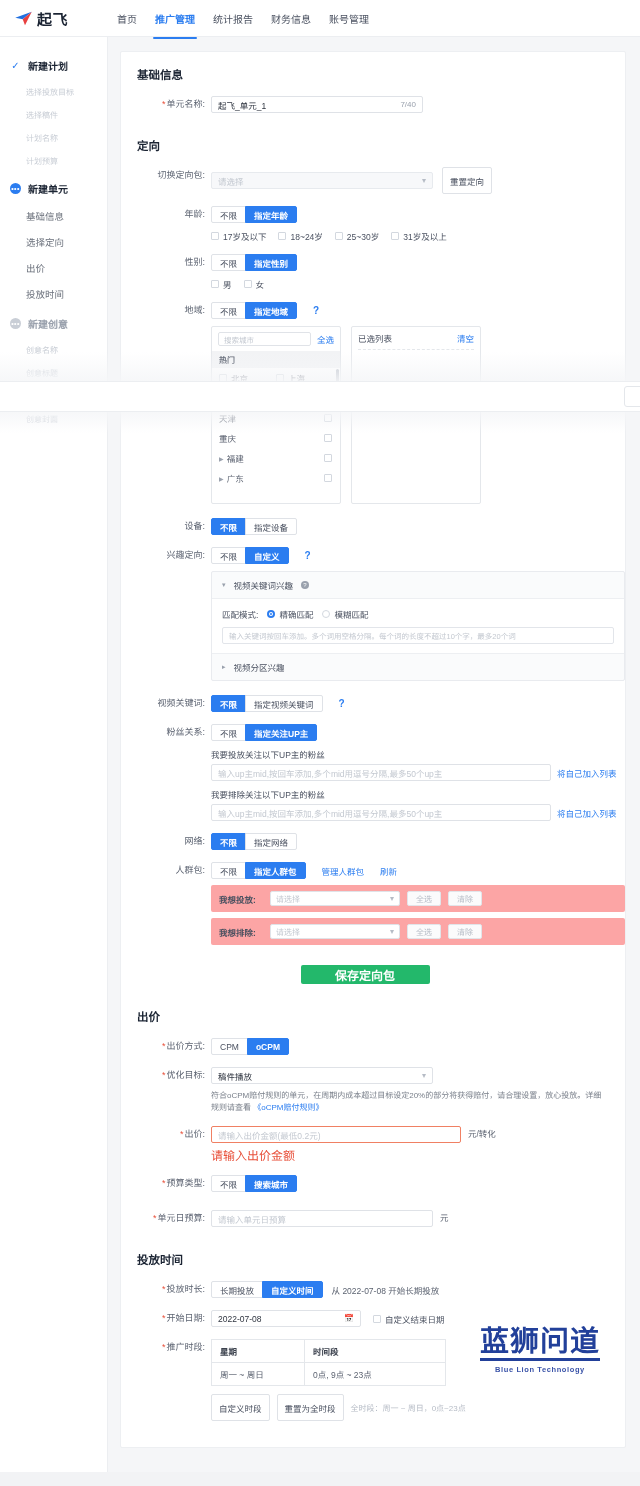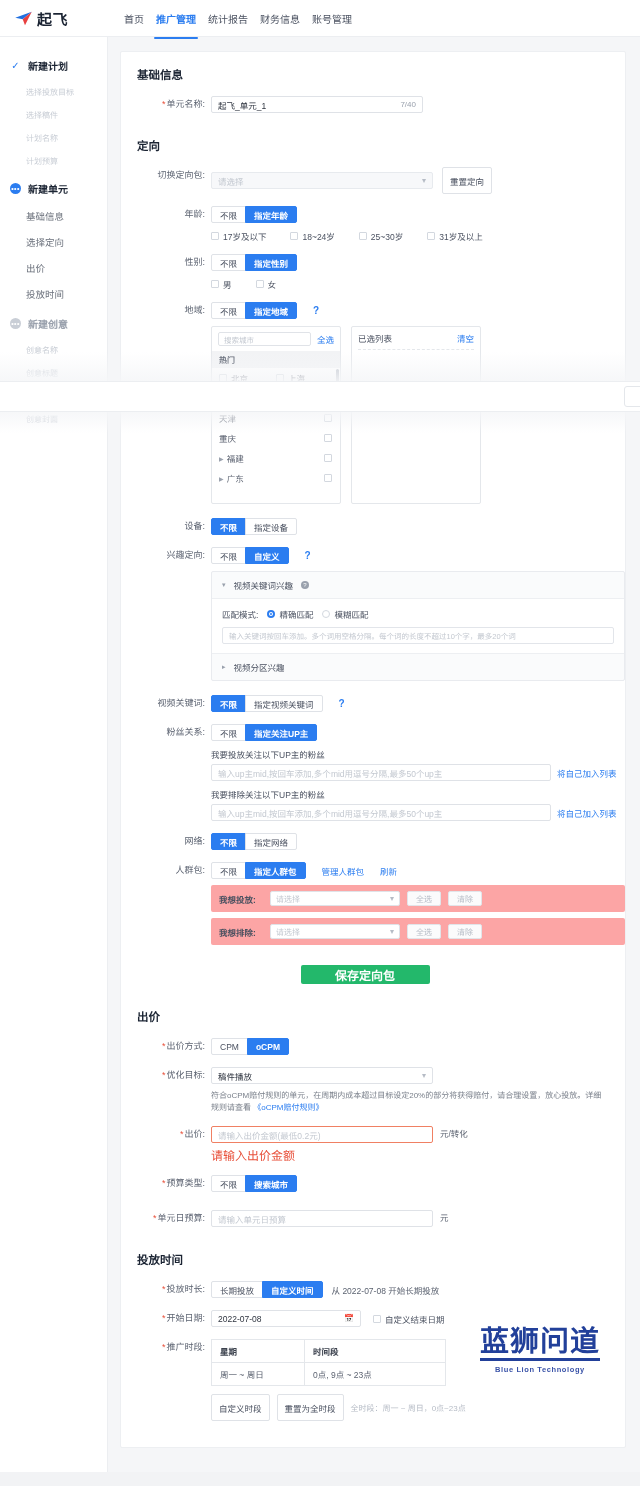--- a/index.html
+++ b/index.html
@@ -14,21 +14,21 @@
   }
 
   
   .topbar{
     height:37px; background:#fff; display:flex; align-items:center;
     border-bottom:1px solid #eceef1; position:relative;
   }
   .logo-wrap{ display:flex; align-items:center; padding-left:14px; width:110px; gap:4px;}
   .plane-icon{ width:19px; height:15px; display:block;}
   .logo-text{ font-size:15px; font-weight:700; color:#1b2433; letter-spacing:.5px;}
-  .nav{ display:flex; align-items:center; gap:12px; margin-left:14px;font-family:Liberation Mono, monospace;}
+  .nav{ display:flex; align-items:center; gap:18px; margin-left:7px;font-family:Liberation Mono, monospace;}
   .nav-item{ font-size:10px; color:#4a5160; cursor:pointer; position:relative; padding:10px 0 10px;}
   .nav-item.active{ color:#2b7df0; font-weight:600;}
   .nav-item.active:after{
     content:""; position:absolute; left:-2px; right:-2px; bottom:-3px;
     height:2px; background:#2b7df0; border-radius:1px;
   }
 
   
   .shell{ display:flex; height:1449px; }
   .sidebar{
@@ -87,21 +87,21 @@
     display:inline-flex; align-items:center; justify-content:center; padding:0 8px; cursor:pointer;
     margin-left:-1px; white-space:nowrap;
   }
   .seg .s:first-child{ margin-left:0; border-radius:2px 0 0 2px; }
   .seg .s:last-child{ border-radius:0 2px 2px 0; }
   .seg .s.on{ background:#2b7df0; border-color:#2b7df0; color:#fff; font-weight:600;}
   .help{ color:#2b7df0; font-size:10px; margin-left:7px; line-height:17px; cursor:pointer; font-weight:700;}
   .link{ color:#2b7df0; font-size:8.5px; cursor:pointer;}
   .inline{ display:flex; align-items:center; gap:9px; flex-wrap:wrap;}
 
-  .cbrow{ display:flex; align-items:flex-end; gap:24px; margin-top:7px;}
+  .cbrow{ display:flex; align-items:flex-end; gap:12px; margin-top:7px;}
   .cb{ display:flex; align-items:center; gap:4px; font-size:8.5px; color:#4a5160; cursor:pointer;}
   .box{ width:8px;height:8px;border:1px solid #d3d8df;border-radius:1px;background:#fff;flex:0 0 8px;}
   .radio{ width:8px;height:8px;border:1px solid #d3d8df;border-radius:50%;background:#fff;flex:0 0 8px;position:relative;}
   .radio.on{ border-color:#2b7df0; border-width:2px; background:#fff;}
   .radio.on:after{ content:"";position:absolute;inset:1px;border-radius:50%;background:#2b7df0;}
 
   
   .region{ display:flex; gap:10px; margin-top:7px;}
   .rbox{ width:130px; height:178px; border:1px solid #e4e7eb; border-radius:2px; background:#fff; overflow:hidden; position:relative;}
   .rbox.right{ width:130px; }
@@ -533,21 +533,21 @@
           <div class="note">
             <span>符合oCPM赔付规则的单元，在周期内成本超过目标设定20%的部分将获得赔付，请合理设置，放心投放。详细规则请查看 </span><a href="#">《oCPM赔付规则》</a>
           </div>
         </div>
       </div>
 
       <div class="row">
         <div class="lab"><span class="req">*</span><span>出价:</span></div>
         <div class="fld">
           <div style="display:flex;align-items:flex-start">
-            <div class="inp err" style="width:222px">
+            <div class="inp err" style="width:250px">
                 <span class="ph">请输入出价金额(最低0.2元)</span>
               </div>
             <span class="unit">元/转化</span>
           </div>
           <div class="errmsg">请输入出价金额</div>
         </div>
       </div>
 
       <div class="row" style="margin-top:8px">
         <div class="lab"><span class="req">*</span><span>预算类型:</span></div>

